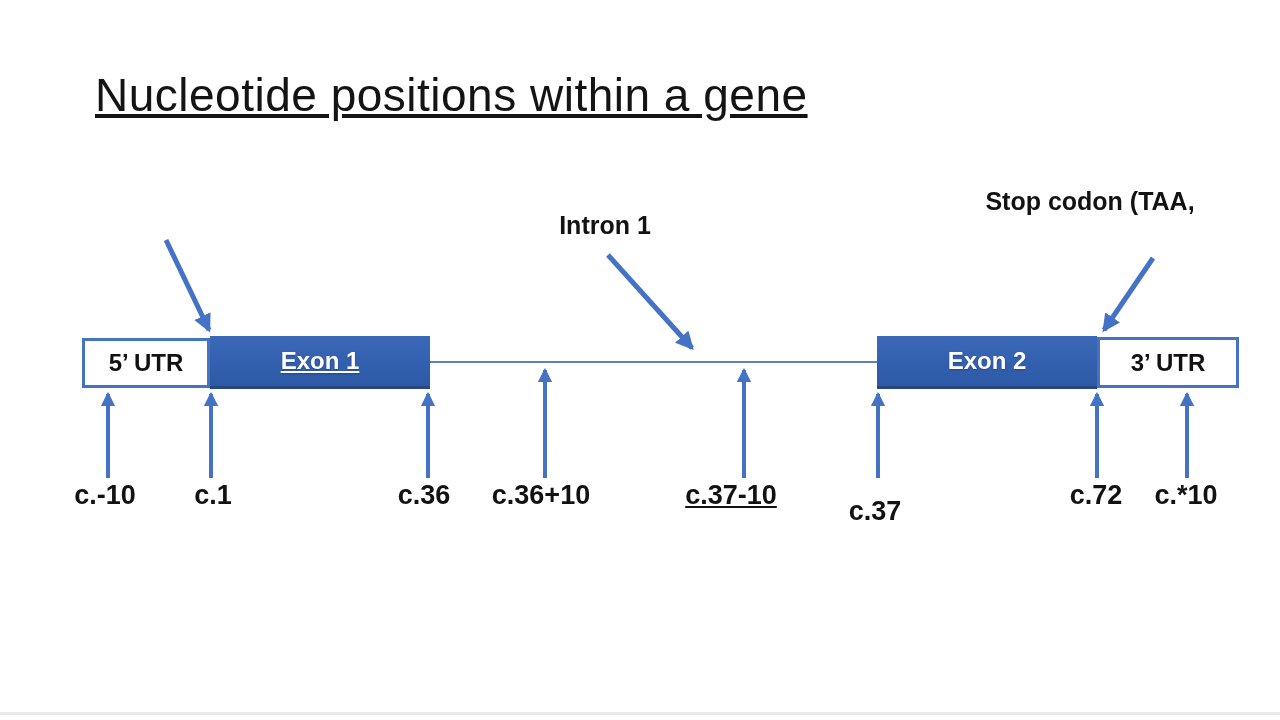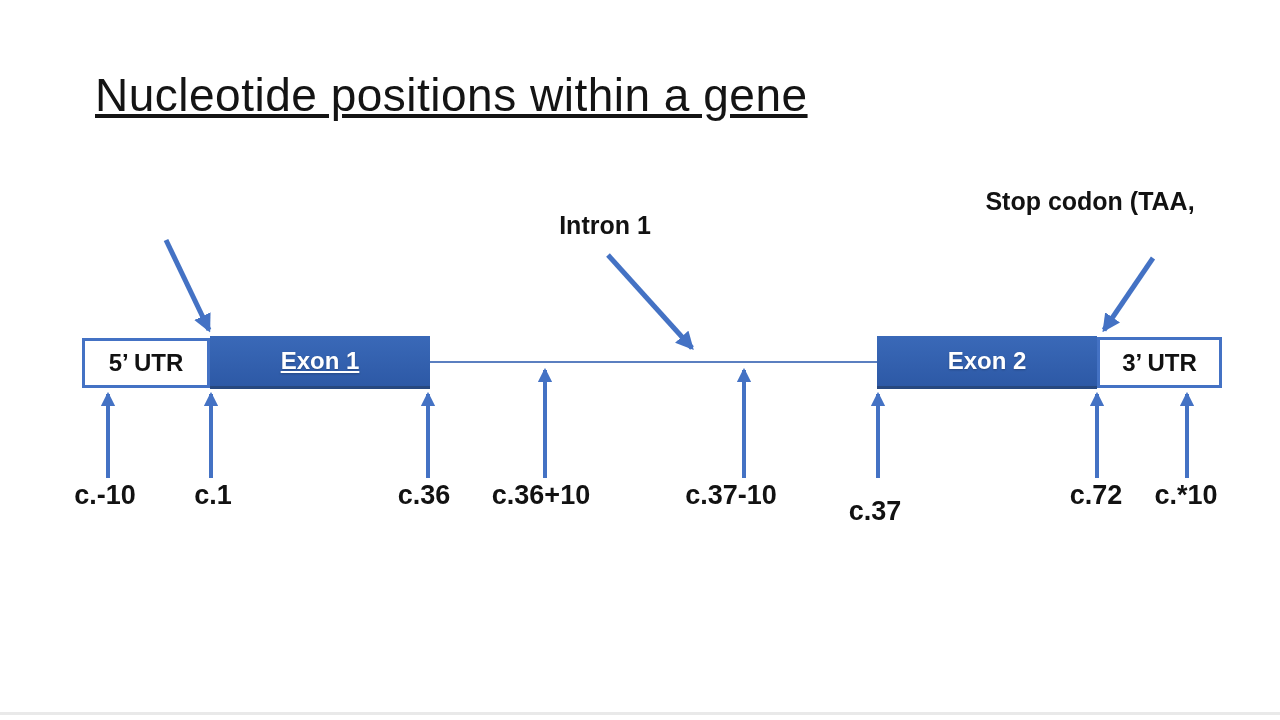--- a/index.html
+++ b/index.html
@@ -93,27 +93,27 @@
   </div>
 
   <div class="segment utr" style="left:82px;  top:338px; width:128px; height:50px;">5’ UTR</div>
 
   <div class="segment exon" style="left:210px; top:336px; width:220px; height:53px;text-decoration:underline;">Exon 1</div>
 
   <div class="intron-line" style="left:430px; top:361px; width:447px; height:2px;"></div>
 
   <div class="segment exon" style="left:877px; top:336px; width:220px; height:53px;">Exon 2</div>
 
-  <div class="segment utr" style="left:1097px; top:337px; width:125px; height:51px;">3’ UTR</div>
+  <div class="segment utr" style="left:1097px; top:337px; width:142px; height:51px;">3’ UTR</div>
 
   <div class="pos" style="left:105px;">c.-10</div>
   <div class="pos" style="left:213px;">c.1</div>
   <div class="pos" style="left:424px;">c.36</div>
   <div class="pos" style="left:541px;">c.36+10</div>
-  <div class="pos" style="left:731px;">c.37-10</div>
+  <div class="pos" style="left:731px;text-decoration:underline;">c.37-10</div>
   <div class="pos" style="left:875px;margin-top:16px;">c.37</div>
   <div class="pos" style="left:1096px;">c.72</div>
   <div class="pos" style="left:1186px;">c.*10</div>
 
   <svg class="arrows" width="1280" height="720" viewBox="0 0 1280 720">
     <defs>
       <marker id="ah" viewBox="0 0 10 10" refX="8.5" refY="5" markerWidth="3.6" markerHeight="3.6" orient="auto-start-reverse">
         <path d="M 0 0 L 10 5 L 0 10 z" fill="#4472c4"></path>
       </marker>
     </defs>

